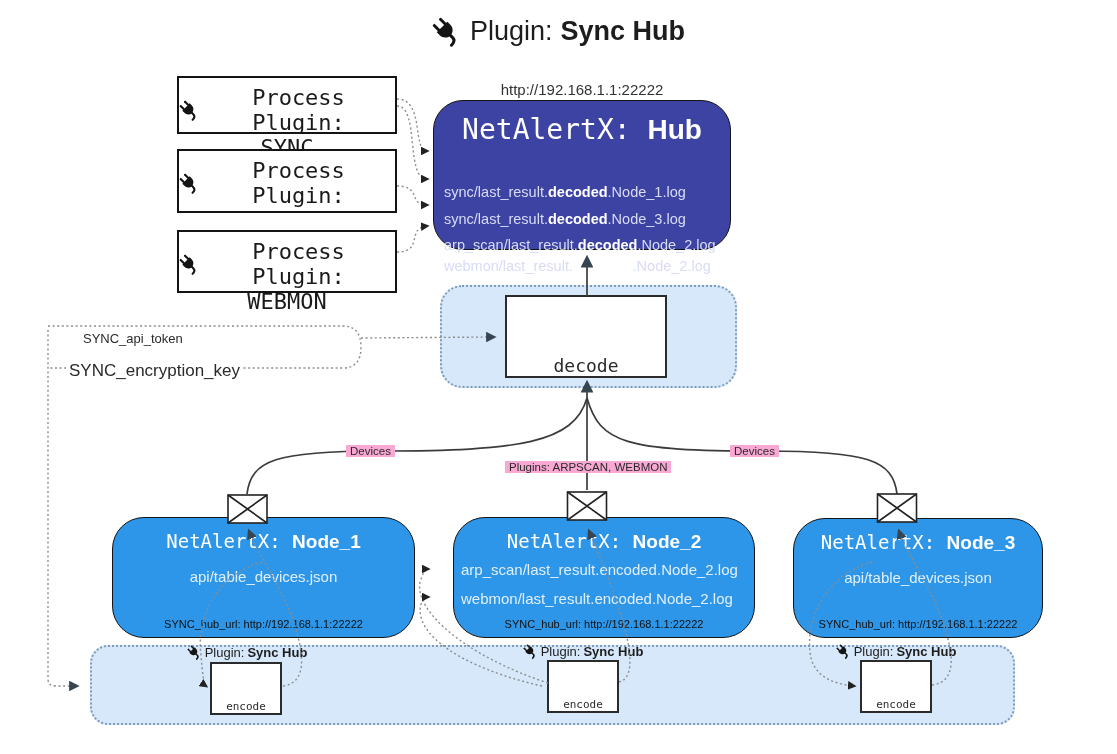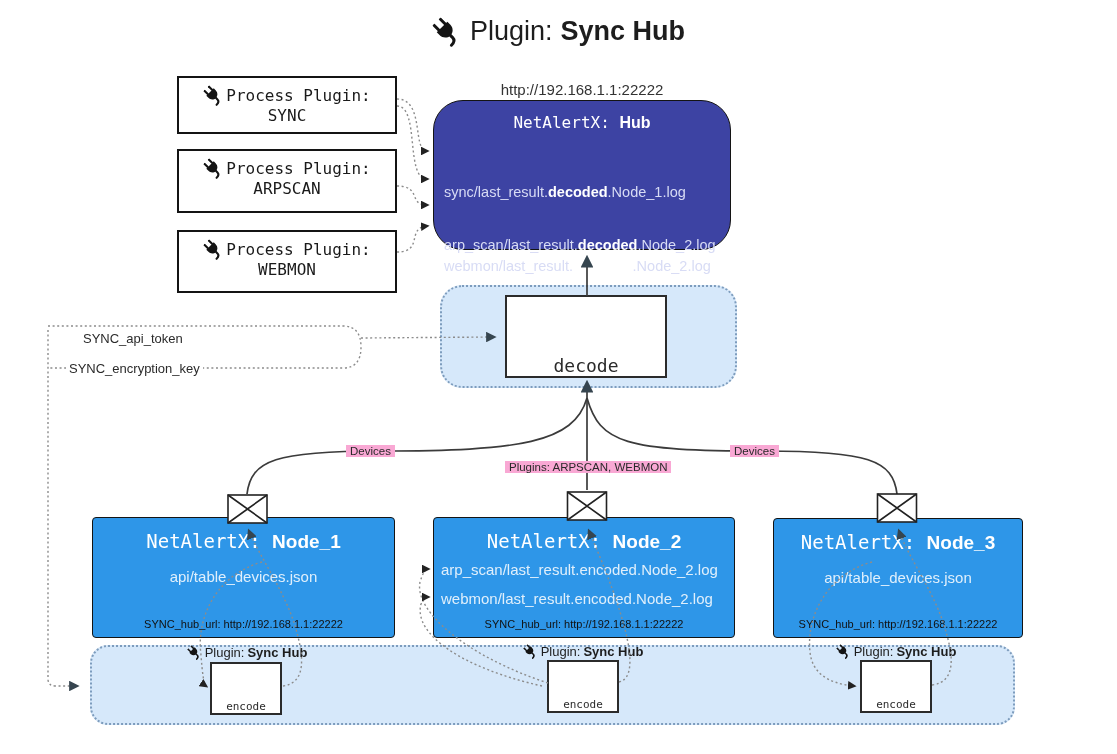--- a/index.html
+++ b/index.html
@@ -14,65 +14,65 @@
   .diagram-title{position:absolute;top:16px;left:0;width:1117px;display:flex;
     align-items:center;justify-content:center;gap:8px;color:#1d1d1d;font-size:27px;}
   .diagram-title .bold{font-weight:bold;}
   .plug{width:30px;height:30px;transform:rotate(-45deg);flex:0 0 auto;}
   .plug-sm{width:15px;height:15px;transform:rotate(-45deg);flex:0 0 auto;}
   .plug-md{width:21px;height:21px;transform:rotate(-45deg);flex:0 0 auto;display:inline-block;vertical-align:-4px;}
 
   
   .proc-box{position:absolute;left:177px;width:220px;background:#fff;
     border:2px solid #141414;font-family:"DejaVu Sans Mono",monospace;
-    font-size:16px;color:#1a1a1a;text-align:center;box-sizing:border-box;}
+    font-size:22px;color:#1a1a1a;text-align:center;box-sizing:border-box;}
   .proc-line1{display:flex;align-items:center;justify-content:center;gap:2px;margin-top:7px;}
   .proc-line2{margin-top:0;}
 
   
   .hub{position:absolute;left:433px;top:100px;width:298px;height:150px;
     background:#3d43a3;border:1.8px solid #141414;border-radius:30px;
     box-sizing:border-box;color:#fff;}
   .hub-title{position:absolute;top:12px;left:0;width:100%;text-align:center;
-    font-family:"DejaVu Sans Mono",monospace;font-size:16px;}
+    font-family:"DejaVu Sans Mono",monospace;font-size:28px;}
   .hub-title .bold{font-family:"Liberation Sans",sans-serif;font-weight:bold;}
   .hub-log{position:absolute;left:10px;width:284px;font-size:14.5px;
     color:#d8dcf5;white-space:nowrap;margin-top:40px;}
   .hub-log b{color:#ffffff;}
   .hub-url{position:absolute;top:81px;left:482px;width:200px;text-align:center;
     font-size:15px;color:#333;}
 
   
   .lb-container{position:absolute;background:#d6e8fa;border:2px dotted #7d9cbd;
     border-radius:22px;box-sizing:border-box;}
   .decode-container{left:440px;top:285px;width:297px;height:103px;}
   .bottom-container{left:90px;top:645px;width:925px;height:80px;border-radius:18px;}
   .io-box{position:absolute;background:#fff;border:2px solid #2b2b2b;
     box-sizing:border-box;display:flex;align-items:flex-end;justify-content:center;
     font-family:"DejaVu Sans Mono",monospace;color:#2b2b2b;}
   .decode-box{left:505px;top:295px;width:162px;height:83px;font-size:18px;}
   .encode-box{width:72px;height:53px;font-size:11px;}
 
   
   .node{position:absolute;background:#2e96e8;border:1.8px solid #141414;
-    border-radius:4px;box-sizing:border-box;color:#fff;}
+    border-radius:32px;box-sizing:border-box;color:#fff;margin-left:20px;}
   .node-title{position:absolute;top:12px;left:0;width:100%;text-align:center;
     font-family:"DejaVu Sans Mono",monospace;font-size:19px;white-space:nowrap;}
   .node-title .bold{font-family:"Liberation Sans",sans-serif;font-weight:bold;}
   .node-line{position:absolute;width:100%;text-align:center;font-size:15px;
     color:rgba(255,255,255,0.85);white-space:nowrap;}
   .node-line.left{text-align:left;padding-left:7px;box-sizing:border-box;}
   .node-url{position:absolute;bottom:7px;left:0;width:100%;text-align:center;
     font-size:11px;color:#111;white-space:nowrap;}
 
   
   .flt{position:absolute;text-align:center;font-size:11.5px;color:#2a2a2a;white-space:nowrap;}
   .flt.masked{background:#f9a8d4;padding:0 4px;}
   .edge-token{top:331px;left:80px;font-size:13px;background:#fff;padding:0 3px;}
-  .edge-key{top:361px;left:66px;font-size:13px;background:#fff;padding:0 3px;}
+  .edge-key{top:361px;left:66px;font-size:17px;background:#fff;padding:0 3px;}
   .enc-label{position:absolute;display:flex;align-items:center;justify-content:center;
     gap:3px;font-size:13px;color:#1d1d1d;white-space:nowrap;width:160px;}
   .enc-label .bold{font-weight:bold;}
 </style>
 </head>
 <body>
 
 <div class="canvas">
 
   <svg width="0" height="0" style="position:absolute" aria-hidden="true">
@@ -103,38 +103,38 @@
       </div>
       <div class="proc-line2">SYNC</div>
     </div>
     <div class="proc-box" style="top:149px;height:64px;">
       <div class="proc-line1">
         <svg class="plug-md">
             <use href="#plug"></use>
           </svg>
         <span>Process Plugin:</span>
       </div>
-      <div class="proc-line2">ARPSCAN</div>
     </div>
     <div class="proc-box" style="top:230px;height:63px;">
       <div class="proc-line1">
         <svg class="plug-md">
             <use href="#plug"></use>
           </svg>
         <span>Process Plugin:</span>
       </div>
       <div class="proc-line2">WEBMON</div>
     </div>
 
     <div class="hub-url">http://192.168.1.1:22222</div>
     <div class="hub">
       <div class="hub-title">
         <span>NetAlertX: </span><span class="bold">Hub</span>
       </div>
       <div class="hub-log" style="top:43px;"><span>sync/last_result.</span><b>decoded</b><span>.Node_1.log</span></div>
+      <div class="hub-log" style="top:70px;"><span>sync/last_result.</span><b>decoded</b><span>.Node_3.log</span></div>
       <div class="hub-log" style="top:96px;"><span>arp_scan/last_result.</span><b>decoded</b><span>.Node_2.log</span></div>
       <div class="hub-log" style="top:117px;"><span>webmon/last_result.</span><b>decoded</b><span>.Node_2.log</span></div>
     </div>
 
     <div class="lb-container decode-container"></div>
     <div class="io-box decode-box">
       <span>decode</span>
     </div>
 
     <div class="node" style="left:92px;top:517px;width:303px;height:121px;">

